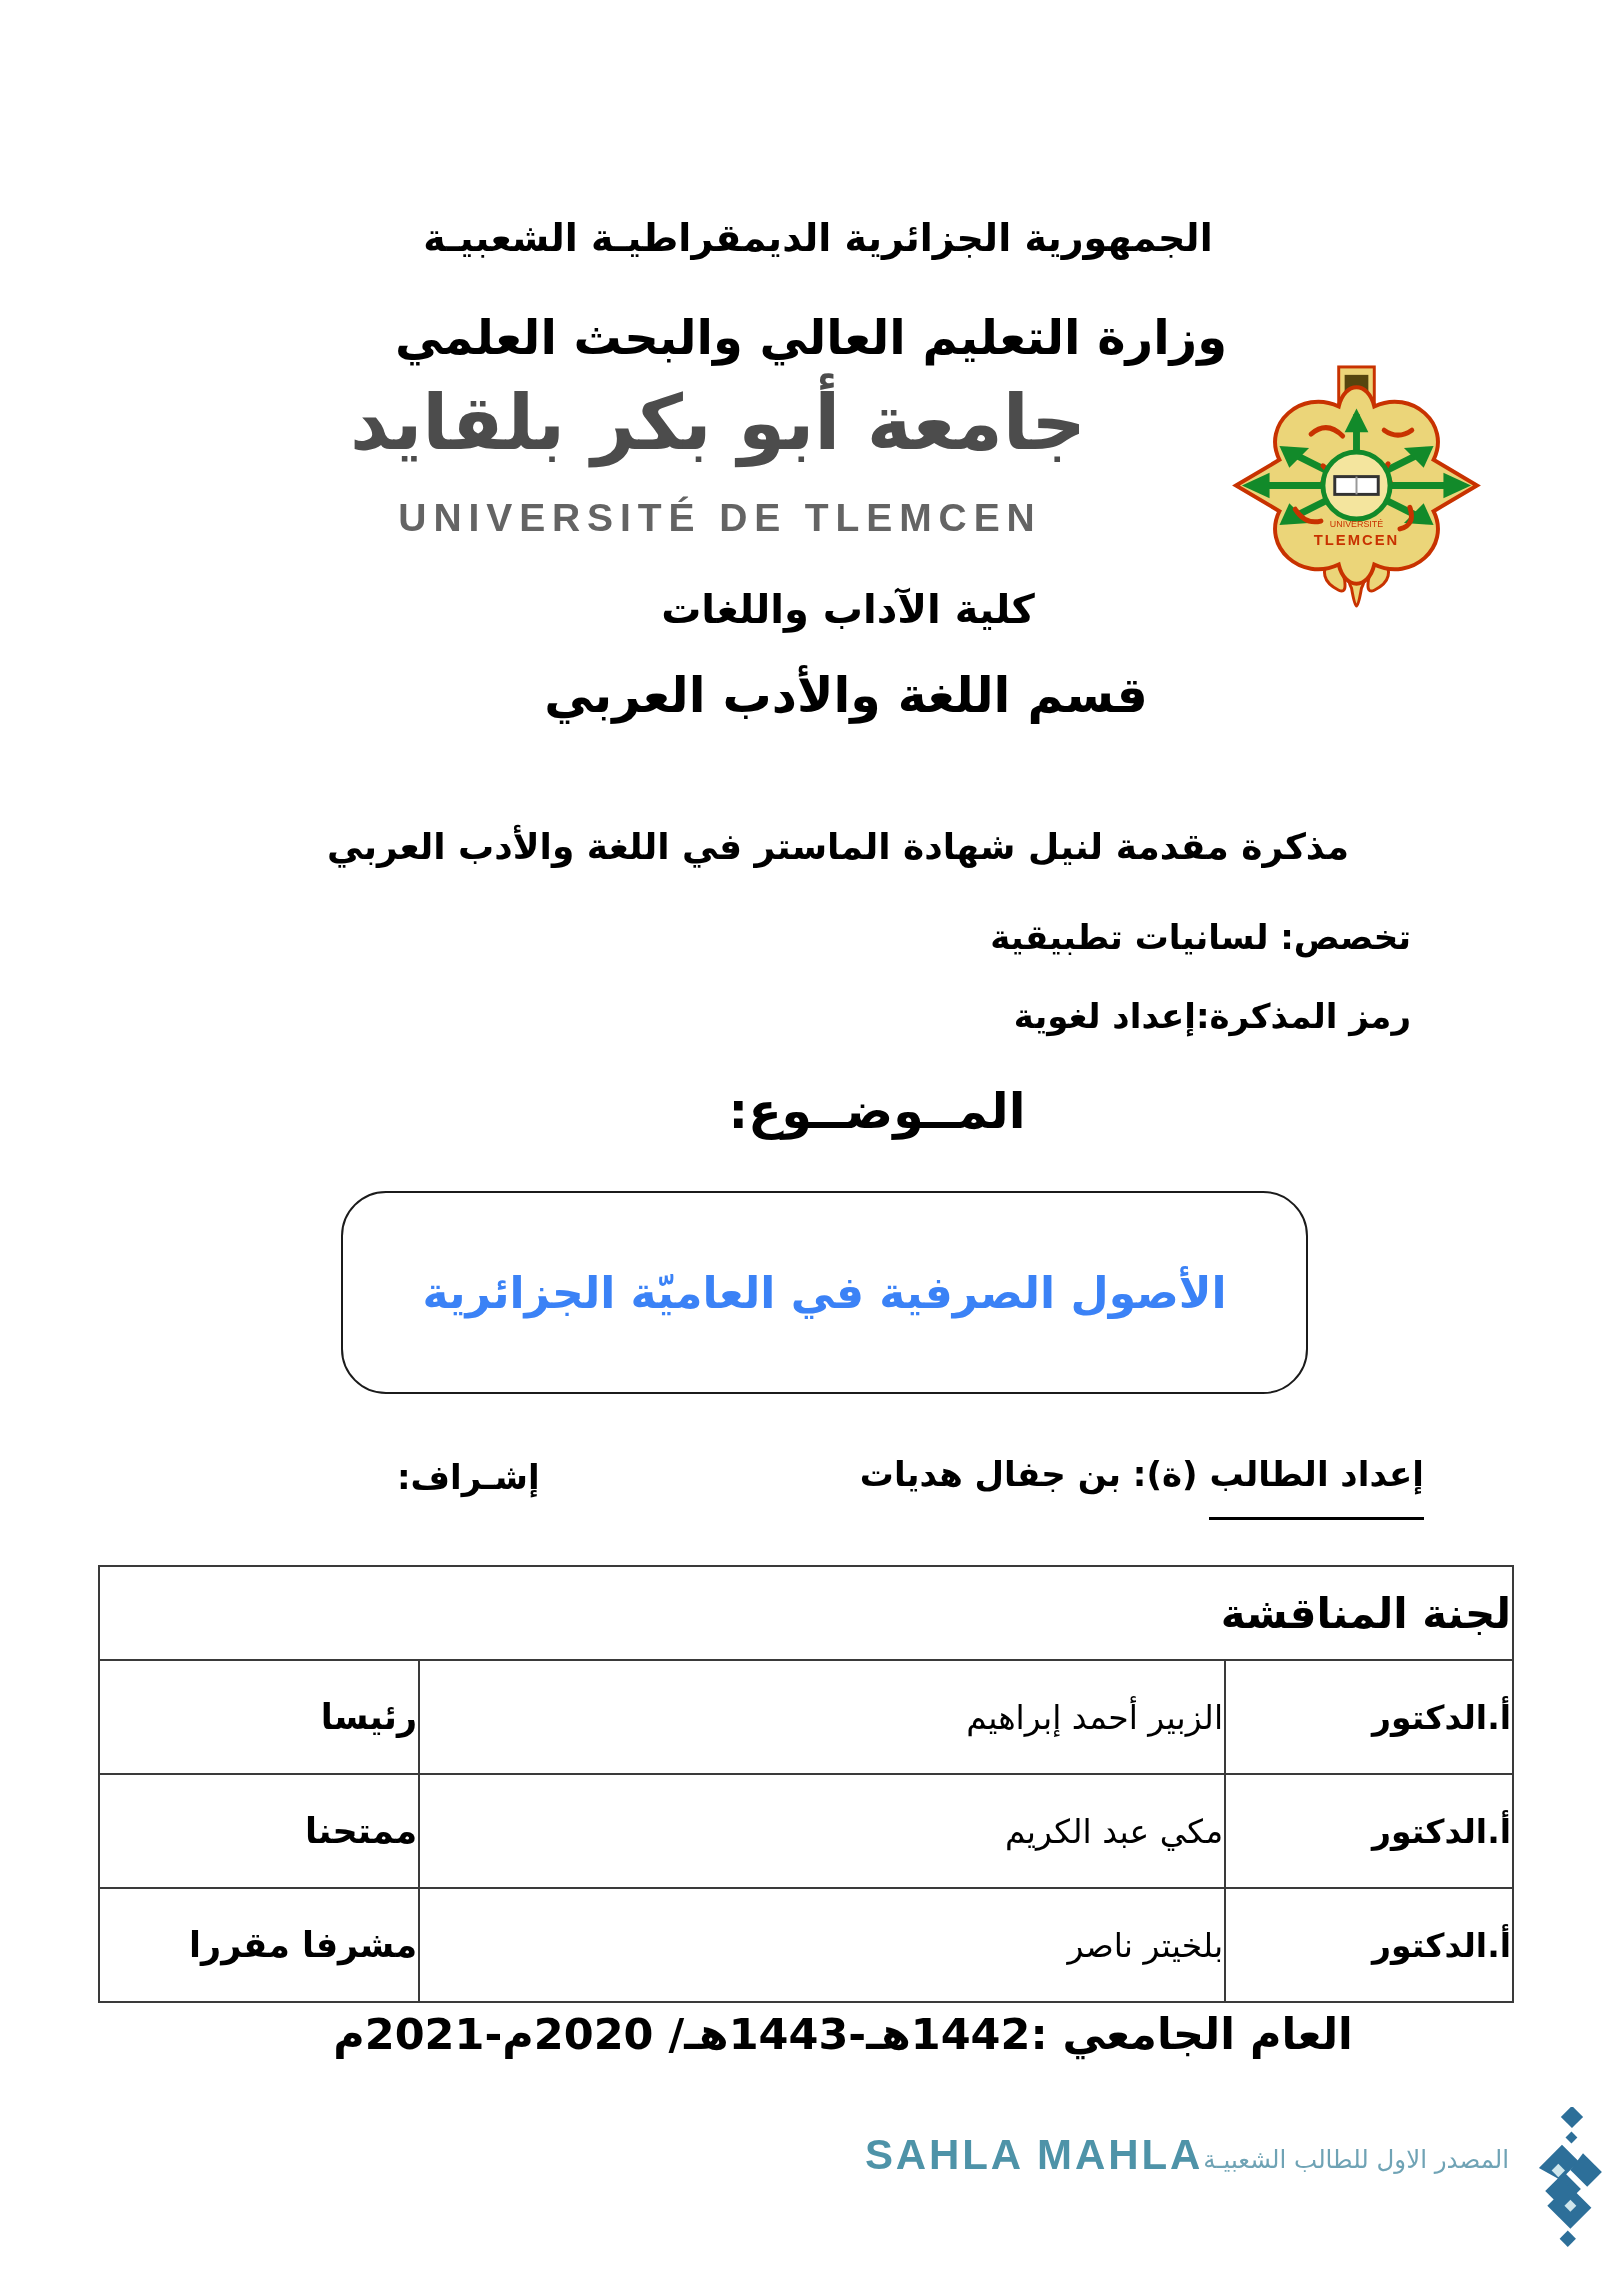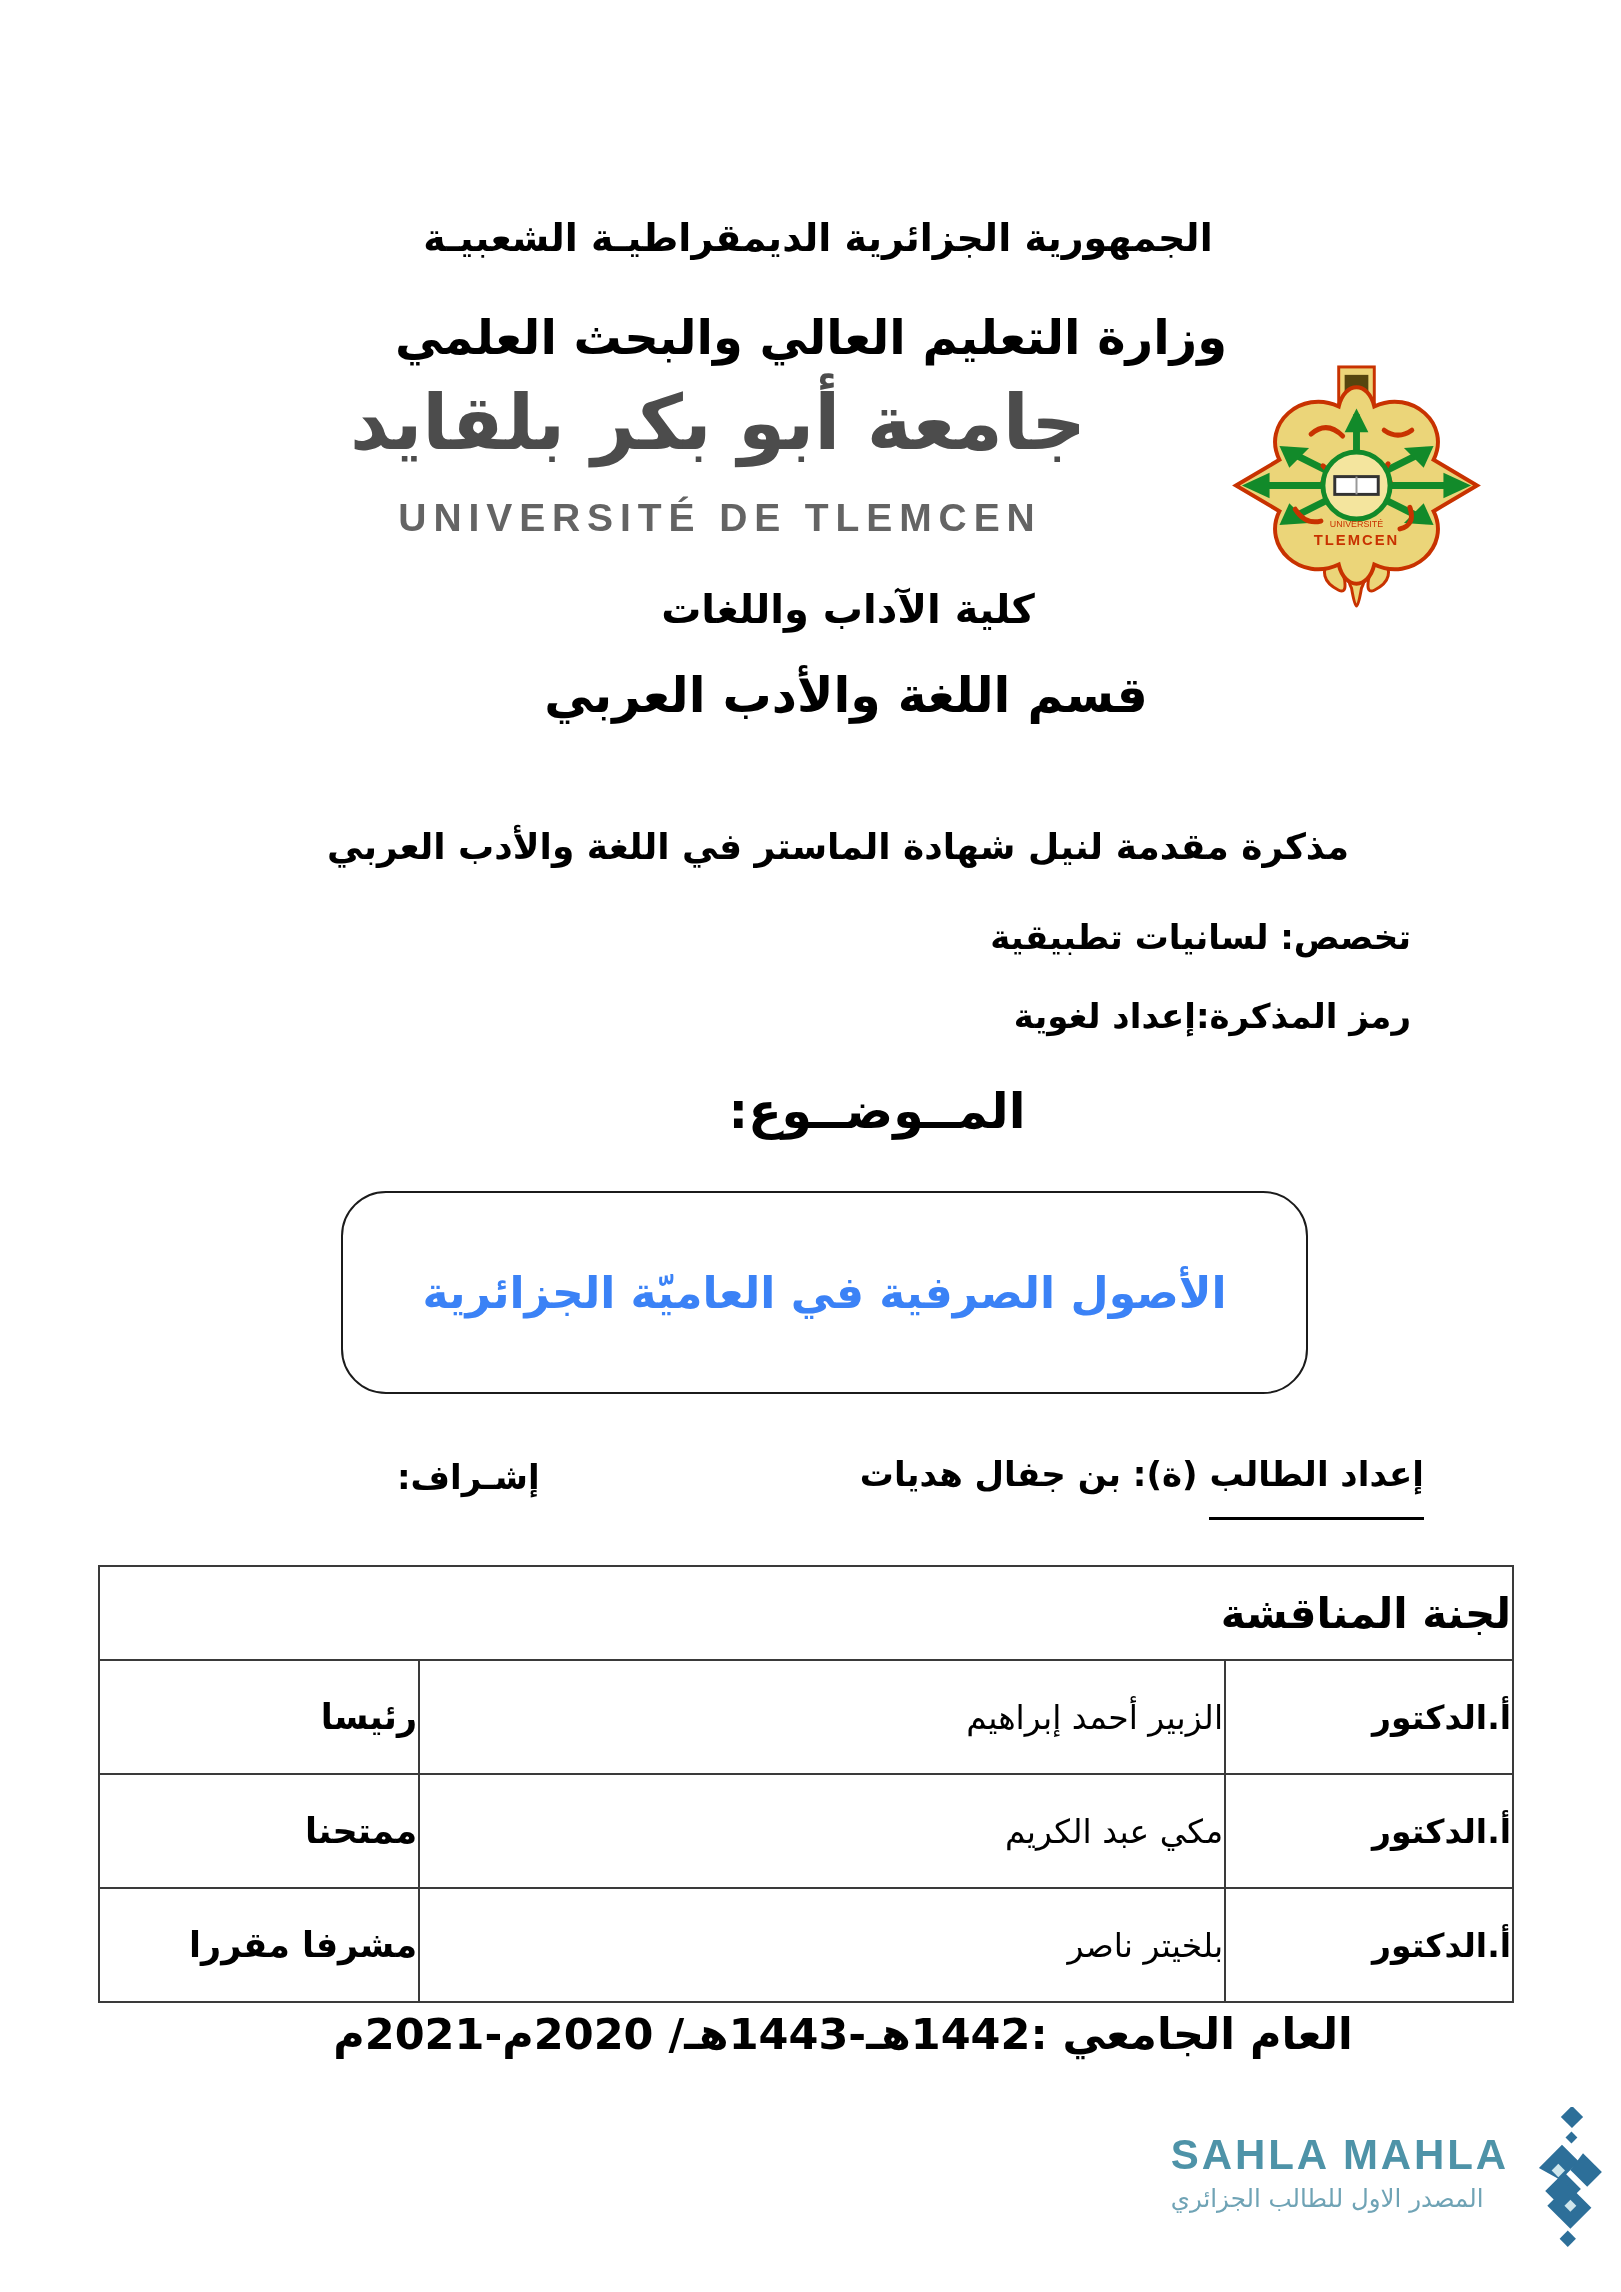--- a/index.html
+++ b/index.html
@@ -50,21 +50,21 @@
   }
   table.committee tr{border-bottom:2.9px solid #3a3a3a;}
   .committee-header{height:90px;font-size:42px;font-weight:bold;}
   td.deg{width:286px;height:110px;font-size:33px;font-weight:bold;}
   td.name{width:812px;font-size:33px;font-weight:normal;}
   td.role{width:319px;font-size:35px;font-weight:bold;}
 
   .year{top:2009px;left:843px;font-size:43px;}
 
   .watermark{top:2107px;right:5.9px;display:flex;align-items:flex-start;}
-  .wm-texts{display:flex;flex-direction:column;align-items:flex-start;margin-top:27.4px;}
+  .wm-texts{display:flex;flex-direction:row;align-items:center;margin-top:27.4px;}
   .wm-brand{font-family:"Liberation Sans",sans-serif;font-weight:bold;
             font-size:42px;letter-spacing:2.9px;color:#4E93A8;line-height:1;}
   .wm-tagline{font-size:24.5px;color:#6FA3B5;letter-spacing:2.9px;margin-top:7.8px;direction:rtl;}
 </style>
 </head>
 <body>
 
 <div class="page">
 
   <div class="abs cx b republic" dir="rtl">الجمهورية الجزائرية الديمقراطيـة الشعبيـة</div>
@@ -163,21 +163,21 @@
       <td class="role">مشرفا مقررا</td>
     </tr>
   </tbody>
     </table>
 
   <div class="abs cx b year" dir="rtl">العام الجامعي :1442هـ-1443هـ/ 2020م-2021م</div>
 
   <div class="abs watermark">
     <div class="wm-texts">
       <div class="wm-brand">SAHLA MAHLA</div>
-      <div class="wm-tagline">المصدر الاول للطالب الجزائري</div>
+      <div class="wm-tagline">المصدر الاول للطالب الشعبيـة</div>
     </div>
     <svg width="106" height="147" viewBox="0 0 100 140">
       <g fill="#2D6F99">
         <rect x="52" y="2" width="15" height="15" transform="rotate(45 59.5 9.5)"></rect>
         <rect x="55" y="25" width="8" height="8" transform="rotate(45 59 29)"></rect>
         <path d="M28,58 L50,36 L66,52 L54,64 L68,78 L50,96 L34,80 L46,68 Z"></path>
         <path d="M70,44 L88,62 L74,76 L58,60 Z"></path>
         <path d="M36,94 L56,74 L78,96 L58,116 Z"></path>
         <rect x="50" y="120" width="11" height="11" transform="rotate(45 55.5 125.5)"></rect>
       </g>

